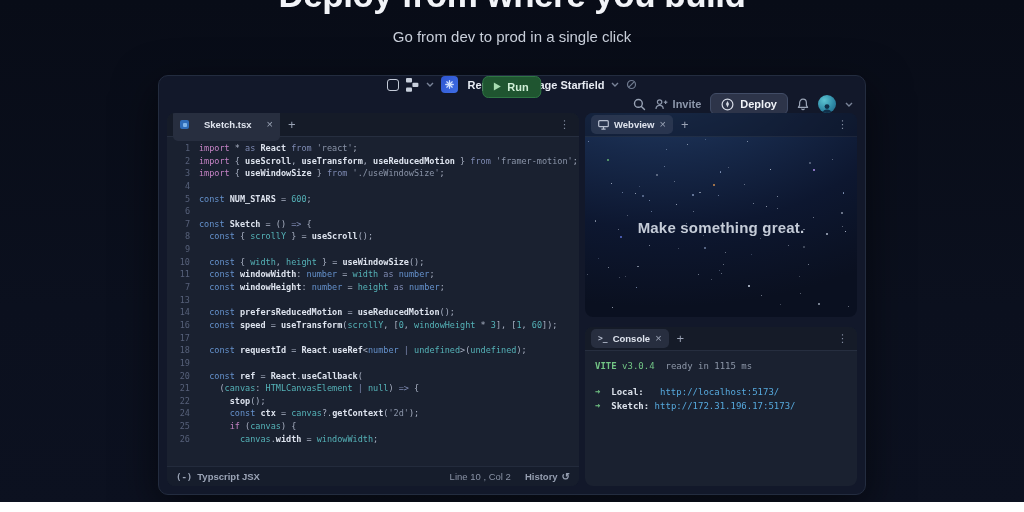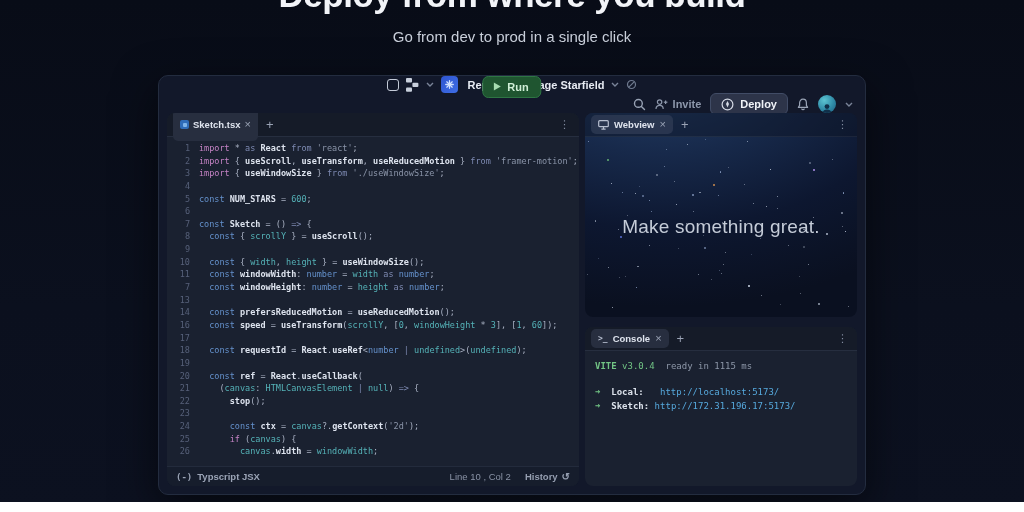--- a/index.html
+++ b/index.html
@@ -61,21 +61,21 @@
   .main { flex:1; display:flex; gap:6px; padding:0 8px 8px; min-height:0; }
   .editor-pane {
     width:412px; background:#1a2130; border-radius:8px; overflow:hidden;
     display:flex; flex-direction:column;
   }
   .tabbar {
     height:24px; background:#151b28; border-bottom:1px solid #262e3f;
     display:flex; align-items:center; padding:0 4px; gap:2px; flex-shrink:0;
   }
   .tab {
-    display:flex; align-items:center; gap:4px; background:#272e3f;
+    display:flex; align-items:center; gap:15px; background:#272e3f;
     border-radius:5px; height:19px; padding:16px 7px; margin-left:2px;
   }
   .tab-label { font-size:9.5px; font-weight:700; color:#dfe4ee; }
   .file-icon { width:9px; height:9px; border-radius:2px; background:#2f6cb9; position:relative; }
   .file-icon::after { content:""; position:absolute; inset:2.5px; border-radius:1px; background:#7db2e8; }
   .close-x { font-size:11px; color:#9aa3b5; line-height:1; cursor:pointer; }
   .plus { font-size:13px; color:#9aa3b5; line-height:1; padding:0 6px; cursor:pointer; }
   .kebab { margin-left:auto; color:#828ca0; font-size:11px; padding:0 5px; cursor:pointer; }
   .code-area { flex:1; padding:5px 0 0 8px; overflow:hidden;
     font-family:"DejaVu Sans Mono", monospace; font-size:8.5px; }
@@ -102,21 +102,21 @@
   }
   .pane-header {
     height:24px; display:flex; align-items:center; padding:0 4px; gap:2px;
     position:relative; z-index:2; flex-shrink:0;
   }
   .webview-pane .pane-header { background:rgba(13,19,35,.45); border-bottom:1px solid rgba(255,255,255,.06); }
   .pane-tab { display:flex; align-items:center; gap:5px; background:rgba(48,60,86,.75);
     border-radius:5px; height:19px; padding:0 7px; margin-left:2px; }
   .pane-tab-label { font-size:9.5px; font-weight:700; color:#dfe4ee; }
   .webview-body { flex:1; position:relative; z-index:1; display:flex; align-items:center; justify-content:center; }
-  .webview-msg { font-size:19px; font-weight:400; color:#c5ccd8; letter-spacing:.2px; }
+  .webview-msg { font-size:15px; font-weight:700; color:#c5ccd8; letter-spacing:.2px; }
   .star { position:absolute; border-radius:50%; }
   .console-pane {
     flex:1; background:#1a2130; border-radius:8px; overflow:hidden;
     display:flex; flex-direction:column;
   }
   .console-pane .pane-header { background:#151b28; border-bottom:1px solid #262e3f; }
   .console-pane .pane-tab { background:#272e3f; }
   .console-glyph { font-family:"DejaVu Sans Mono",monospace; font-size:8px; color:#b7bfd0; font-weight:bold; }
   .console-body { flex:1; padding:9px 10px; font-family:"DejaVu Sans Mono",monospace; font-size:9px; }
   .console-line { white-space:pre; line-height:13.2px; height:13.2px; }
@@ -251,21 +251,20 @@
           <div class="code-line"><span class="gutter">7</span><span class="tok-p">  </span><span class="tok-c">const </span><span class="tok-f">windowHeight</span><span class="tok-p">: </span><span class="tok-c">number</span><span class="tok-p"> = </span><span class="tok-v">height</span><span class="tok-o"> as </span><span class="tok-c">number</span><span class="tok-p">;</span></div>
           <div class="code-line"><span class="gutter">13</span></div>
           <div class="code-line"><span class="gutter">14</span><span class="tok-p">  </span><span class="tok-c">const </span><span class="tok-f">prefersReducedMotion </span><span class="tok-p">= </span><span class="tok-f">useReducedMotion</span><span class="tok-p">();</span></div>
           <div class="code-line"><span class="gutter">16</span><span class="tok-p">  </span><span class="tok-c">const </span><span class="tok-f">speed </span><span class="tok-p">= </span><span class="tok-f">useTransform</span><span class="tok-p">(</span><span class="tok-v">scrollY</span><span class="tok-p">, [</span><span class="tok-v">0</span><span class="tok-p">, </span><span class="tok-v">windowHeight</span><span class="tok-p"> * </span><span class="tok-v">3</span><span class="tok-p">], [</span><span class="tok-v">1</span><span class="tok-p">, </span><span class="tok-v">60</span><span class="tok-p">]);</span></div>
           <div class="code-line"><span class="gutter">17</span></div>
           <div class="code-line"><span class="gutter">18</span><span class="tok-p">  </span><span class="tok-c">const </span><span class="tok-f">requestId </span><span class="tok-p">= </span><span class="tok-f">React</span><span class="tok-p">.</span><span class="tok-f">useRef</span><span class="tok-p">&lt;</span><span class="tok-c">number</span><span class="tok-o"> | </span><span class="tok-v">undefined</span><span class="tok-p">&gt;(</span><span class="tok-v">undefined</span><span class="tok-p">);</span></div>
           <div class="code-line"><span class="gutter">19</span></div>
           <div class="code-line"><span class="gutter">20</span><span class="tok-p">  </span><span class="tok-c">const </span><span class="tok-f">ref </span><span class="tok-p">= </span><span class="tok-f">React</span><span class="tok-p">.</span><span class="tok-f">useCallback</span><span class="tok-p">(</span></div>
           <div class="code-line"><span class="gutter">21</span><span class="tok-p">    (</span><span class="tok-v">canvas</span><span class="tok-p">: </span><span class="tok-v">HTMLCanvasElement</span><span class="tok-o"> | </span><span class="tok-v">null</span><span class="tok-p">) </span><span class="tok-o">=&gt; </span><span class="tok-p">{</span></div>
           <div class="code-line"><span class="gutter">22</span><span class="tok-p">      </span><span class="tok-f">stop</span><span class="tok-p">();</span></div>
-          <div class="code-line"><span class="gutter">23</span></div>
           <div class="code-line"><span class="gutter">24</span><span class="tok-p">      </span><span class="tok-c">const </span><span class="tok-f">ctx </span><span class="tok-p">= </span><span class="tok-v">canvas</span><span class="tok-p">?.</span><span class="tok-f">getContext</span><span class="tok-p">(</span><span class="tok-s">'2d'</span><span class="tok-p">);</span></div>
           <div class="code-line"><span class="gutter">25</span><span class="tok-p">      </span><span class="tok-k">if </span><span class="tok-p">(</span><span class="tok-v">canvas</span><span class="tok-p">) {</span></div>
           <div class="code-line"><span class="gutter">26</span><span class="tok-p">        </span><span class="tok-v">canvas</span><span class="tok-p">.</span><span class="tok-f">width</span><span class="tok-p"> = </span><span class="tok-v">windowWidth</span><span class="tok-p">;</span></div>
         </div>
       <div class="statusbar">
         <span class="status-lang">
           <span class="lang-glyph">(-)</span>
           <span>Typscript JSX</span>
         </span>
         <span class="status-right">

